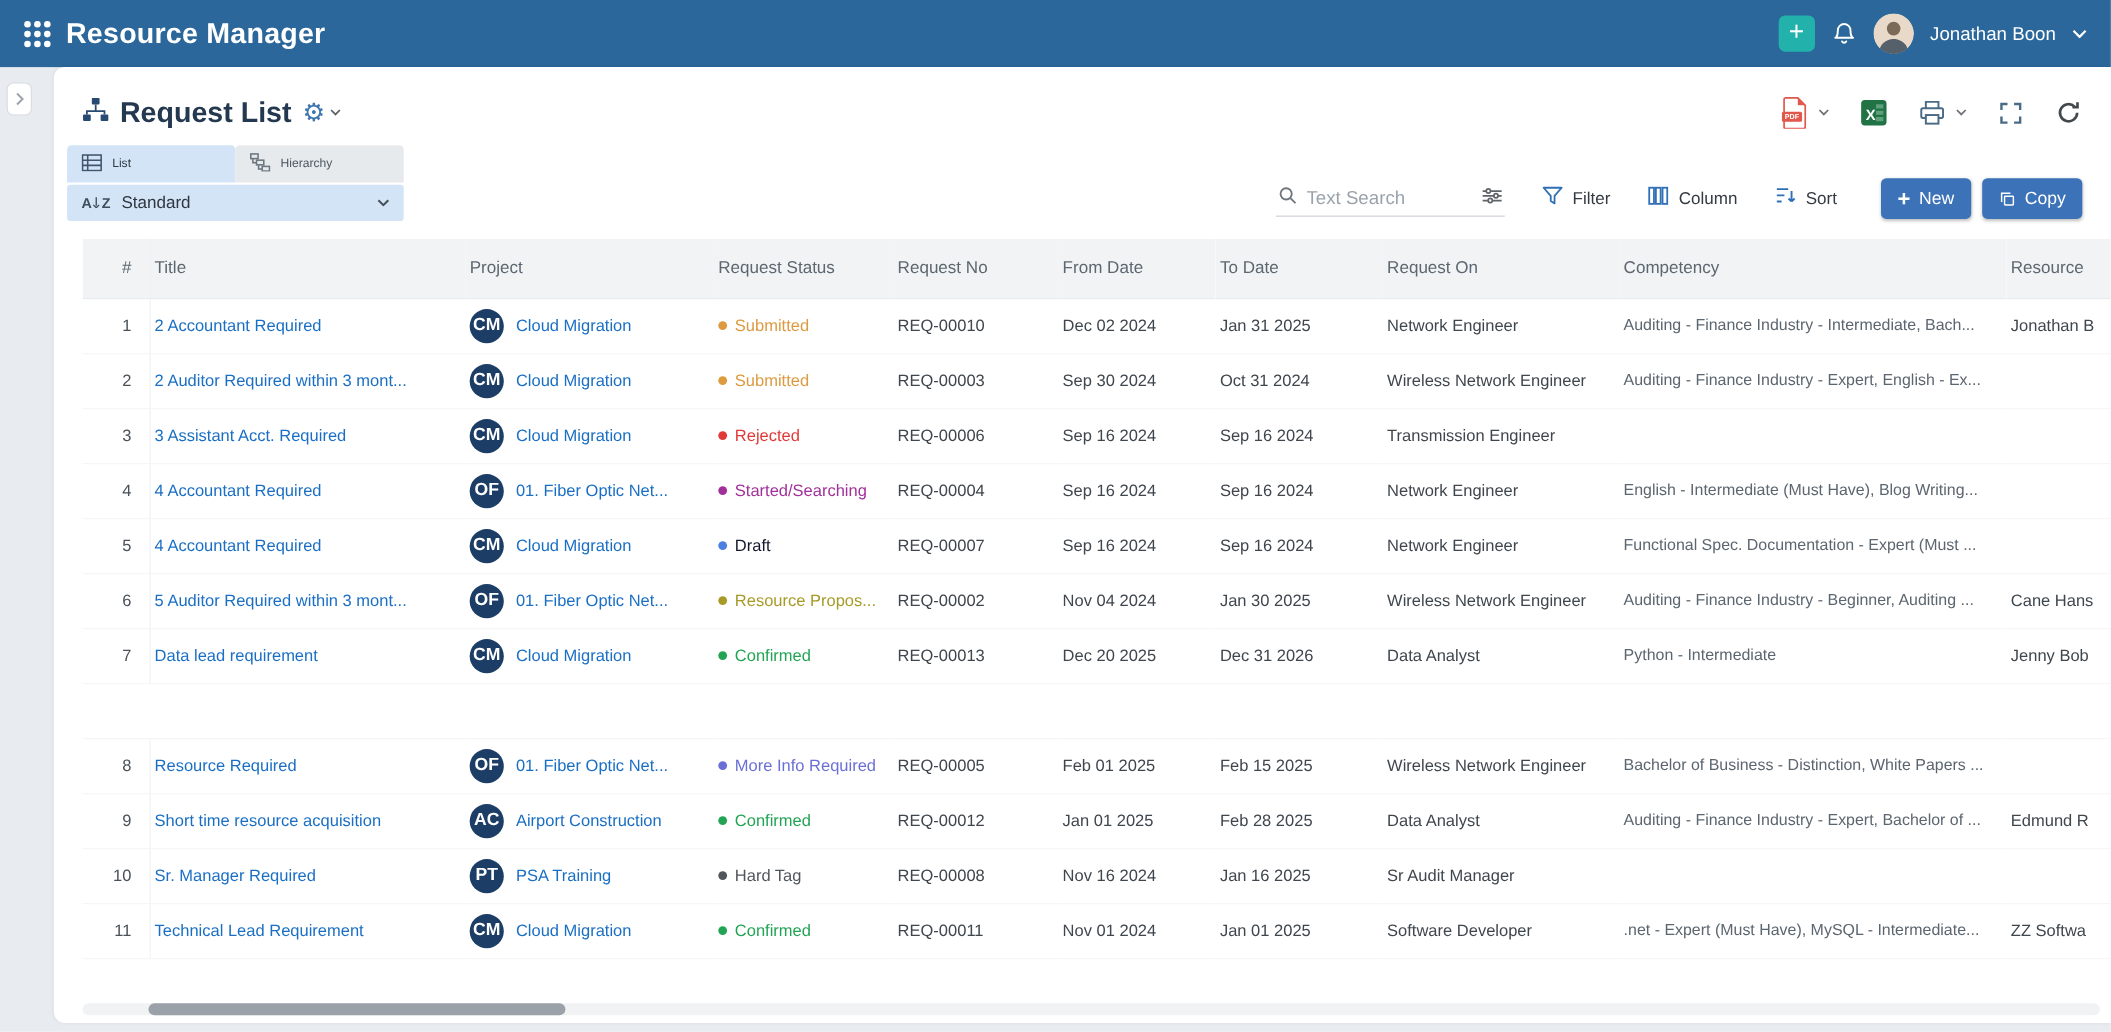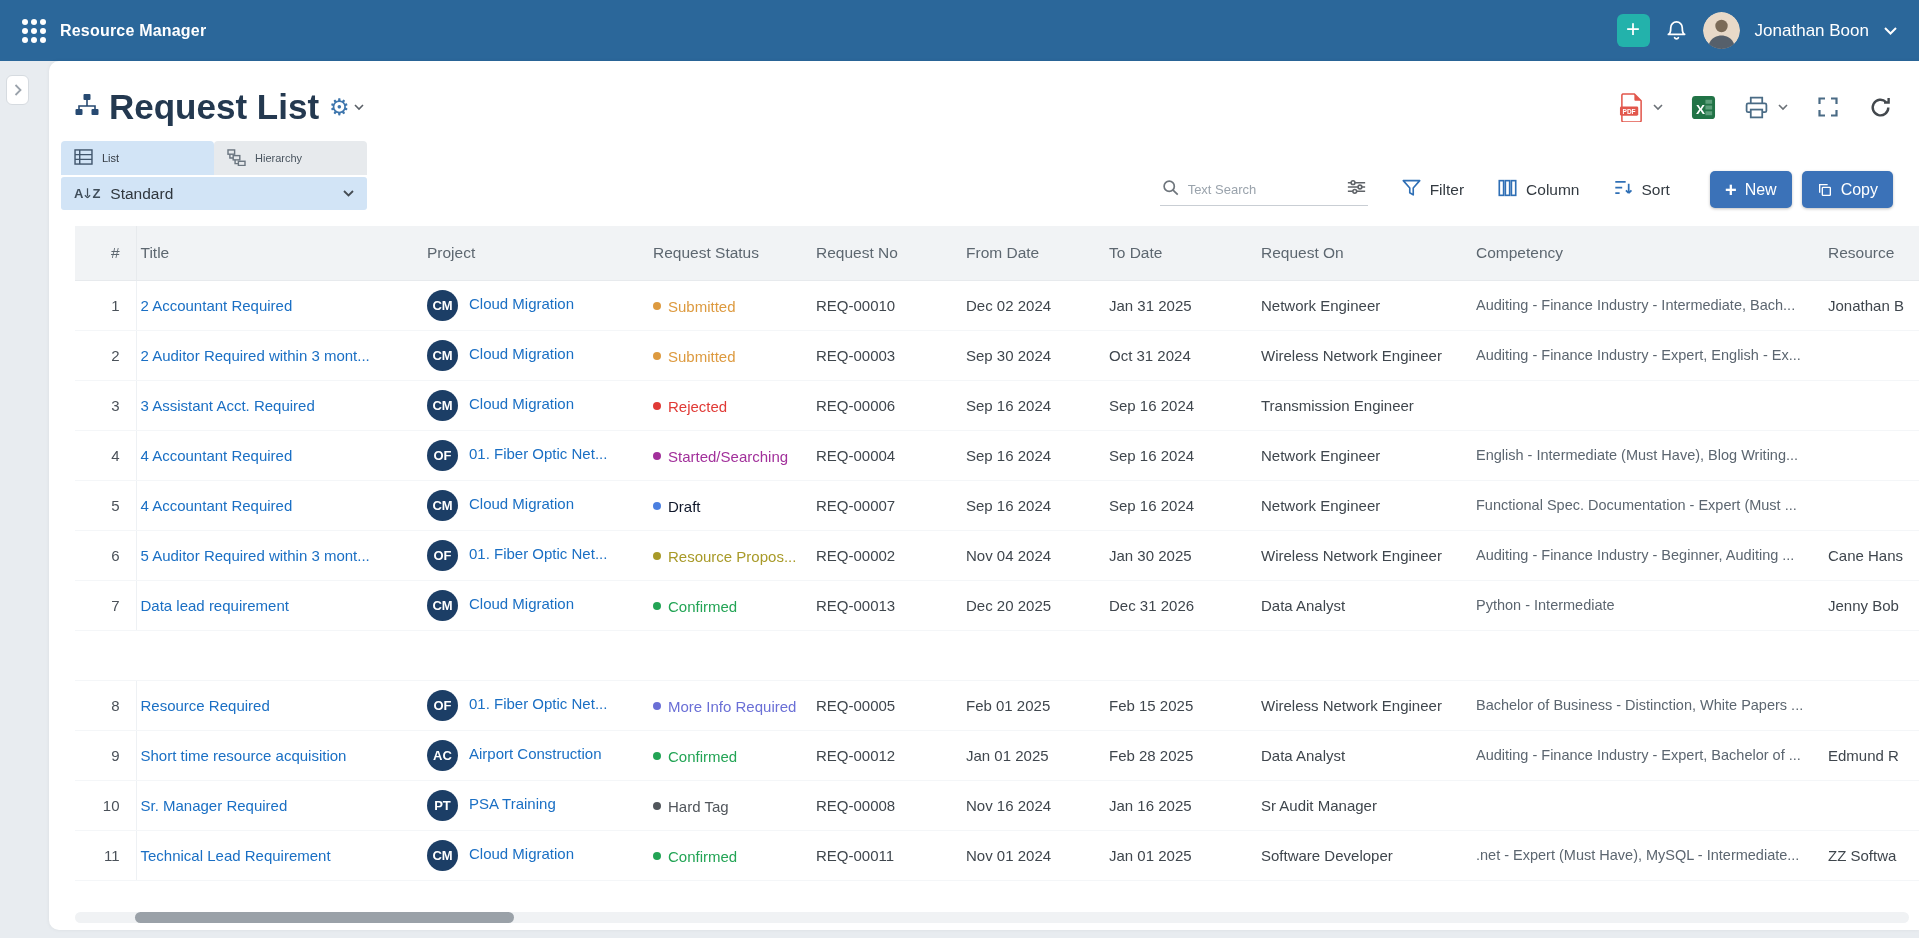--- a/index.html
+++ b/index.html
@@ -4,69 +4,69 @@
 <style>
   * { box-sizing: border-box; margin: 0; padding: 0; }
   html, body { width: 1919px; height: 938px; overflow: hidden; }
   body { font-family: "Liberation Sans", sans-serif; background: #e8ecf0; }
   .app { position: relative; width: 1919px; height: 938px; }
 
   
   .topbar { height: 61px; background: var(--topbar, #2b679a); display: flex; align-items: center; padding: 0 22px; color: #fff; }
   .waffle { display: grid; grid-template-columns: repeat(3, 6px); grid-auto-rows: 6px; gap: 3px; margin-right: 14px; cursor: pointer; }
   .waffle i { background: #fff; border-radius: 50%; }
-  .app-title { font-size: 16px; font-weight: 700; letter-spacing: .2px; }
+  .app-title { font-size: 26px; font-weight: 700; letter-spacing: .2px; }
   .topbar-right { margin-left: auto; display: flex; align-items: center; gap: 15px; }
   .add-btn { width: 33px; height: 33px; border: none; border-radius: 6px; background: var(--accent_teal, #23b2ab); color: #fff; font-size: 24px; line-height: 1; display: flex; align-items: center; justify-content: center; cursor: pointer; padding-bottom: 3px; }
   .icon-btn { background: none; border: none; display: flex; align-items: center; cursor: pointer; padding: 0; }
   .avatar { width: 37px; height: 37px; border-radius: 50%; overflow: hidden; cursor: pointer; }
   .user-name { font-size: 17px; }
 
   
   .page { position: absolute; top: 61px; left: 0; right: 0; bottom: 0; }
   .collapse-toggle { position: absolute; left: 6px; top: 14px; width: 23px; height: 30px; background: #fff; border: 1px solid #d6dbe0; border-radius: 6px; display: flex; align-items: center; justify-content: center; cursor: pointer; }
   .card { position: absolute; left: 49px; top: 0; right: 0; bottom: 8px; background: #fff; border-radius: 10px 0 0 10px; display: flex; flex-direction: column; overflow: hidden; box-shadow: 0 0 4px rgba(0,0,0,.06); }
 
   
   .card-header { display: flex; align-items: center; padding: 26px 26px 0 26px; flex: 0 0 auto; }
-  .page-title { font-size: 35px; font-weight: 700; color: #243950; margin: 0 10px 0 10px; }
+  .page-title { font-size: 26px; font-weight: 700; color: #243950; margin: 0 10px 0 10px; }
   .gear { font-size: 23px; color: #3e76ad; cursor: pointer; line-height: 1; }
   .caret-sm { display: inline-flex; align-items: center; cursor: pointer; margin-left: 4px; }
   .header-actions { margin-left: auto; display: flex; align-items: center; gap: 28px; }
   .action-pair { display: flex; align-items: center; gap: 5px; }
 
   
   .controls-row { display: flex; align-items: flex-end; justify-content: space-between; padding: 14px 26px 0 12px; flex: 0 0 auto; }
   .view-block { width: 306px; }
   .tabs { display: flex; }
   .tab { flex: 1; height: 34px; display: flex; align-items: center; gap: 9px; padding: 0 13px; font-size: 11px; cursor: pointer; border-radius: 4px 4px 0 0; }
   .tab-active { background: #d2e4f6; color: #333a42; }
   .tab-inactive { background: #e7eaed; color: #4a5560; }
   .view-select { margin-top: 2px; height: 33px; background: #d2e4f6; border-radius: 3px; display: flex; align-items: center; gap: 10px; padding: 0 13px; font-size: 15.5px; color: #2f363d; cursor: pointer; }
   .az-icon { font-size: 13px; font-weight: 700; color: #3f4d5a; display: inline-flex; align-items: center; gap: 1px; }
   .sel-caret { margin-left: auto; display: inline-flex; }
 
   .right-controls { display: flex; align-items: center; gap: 34px; padding-bottom: 2px; }
   .search-box { display: flex; align-items: center; gap: 9px; border-bottom: 1px solid #c9ced4; padding: 5px 2px; width: 208px; }
-  .search-box input { border: 0; outline: 0; background: none; font-size: 13px; color: #333; flex: 1; min-width: 0; font-family: inherit; }
+  .search-box input { border: 0; outline: 0; background: none; font-size: 17px; color: #333; flex: 1; min-width: 0; font-family: inherit; }
   .search-box input::placeholder { color: #9aa3ac; }
   .tool-btn { display: flex; align-items: center; gap: 9px; background: none; border: none; font-size: 15.5px; color: #333a41; cursor: pointer; font-family: inherit; }
   .btn-group { display: flex; gap: 10px; margin-left: 6px; }
   .primary-btn { display: flex; align-items: center; gap: 8px; height: 37px; padding: 0 15px; background: var(--primary_button, #3b72b8); border: none; border-radius: 5px; color: #fff; font-size: 16px; cursor: pointer; font-family: inherit; box-shadow: 0 1px 3px rgba(0,0,0,.25); }
   .primary-btn .plus { font-size: 20px; font-weight: 700; line-height: 1; }
 
   
   .table-wrap { flex: 1 1 auto; margin: 16px 0 0 26px; overflow: hidden; }
   table { border-collapse: collapse; table-layout: fixed; width: 1844px; }
   thead th { background: #f1f3f5; color: #5d6770; font-weight: 400; font-size: 15.5px; text-align: left; height: 54px; padding: 0 10px 0 4px; border-bottom: 1px solid #e7eaed; white-space: nowrap; overflow: hidden; }
   thead th:first-child { text-align: right; padding-right: 16px; border-right: 1px solid #e7eaed; }
   tbody td { height: 50px; font-size: 15px; color: #3f464d; padding: 0 10px 0 4px; border-bottom: 1px solid #f4f6f8; white-space: nowrap; overflow: hidden; vertical-align: middle; }
   tbody td.num { text-align: right; padding-right: 16px; color: #4a5159; border-right: 1px solid #eef1f4; }
   .link { color: var(--link, #1a6fc4); cursor: pointer; }
-  .proj-badge { display: inline-flex; width: 31px; height: 31px; border-radius: 50%; background: var(--project_badge, #1c3e66); color: #fff; font-size: 13px; font-weight: 700; align-items: center; justify-content: center; margin-right: 11px; vertical-align: middle; }
+  .proj-badge { display: inline-flex; width: 31px; height: 31px; border-radius: 50%; background: var(--project_badge, #1c3e66); color: #fff; font-size: 16px; font-weight: 700; align-items: center; justify-content: center; margin-right: 11px; vertical-align: middle; }
   td.status .dot { display: inline-block; width: 8px; height: 8px; border-radius: 50%; margin-right: 7px; vertical-align: middle; }
   td.status span { vertical-align: middle; }
   td.comp { font-size: 14.5px; color: #5c6670; }
   tr.spacer td { height: 50px; border-bottom: 1px solid #f4f6f8; }
 
   
   .hscroll { position: absolute; left: 26px; right: 10px; bottom: 7px; height: 11px; border-radius: 6px; background: #f0f2f4; cursor: pointer; }
   .hscroll-thumb { position: absolute; left: 60px; top: 0; width: 379px; height: 11px; border-radius: 6px; background: #9aa1a8; cursor: grab; }
 </style>
 </head>

